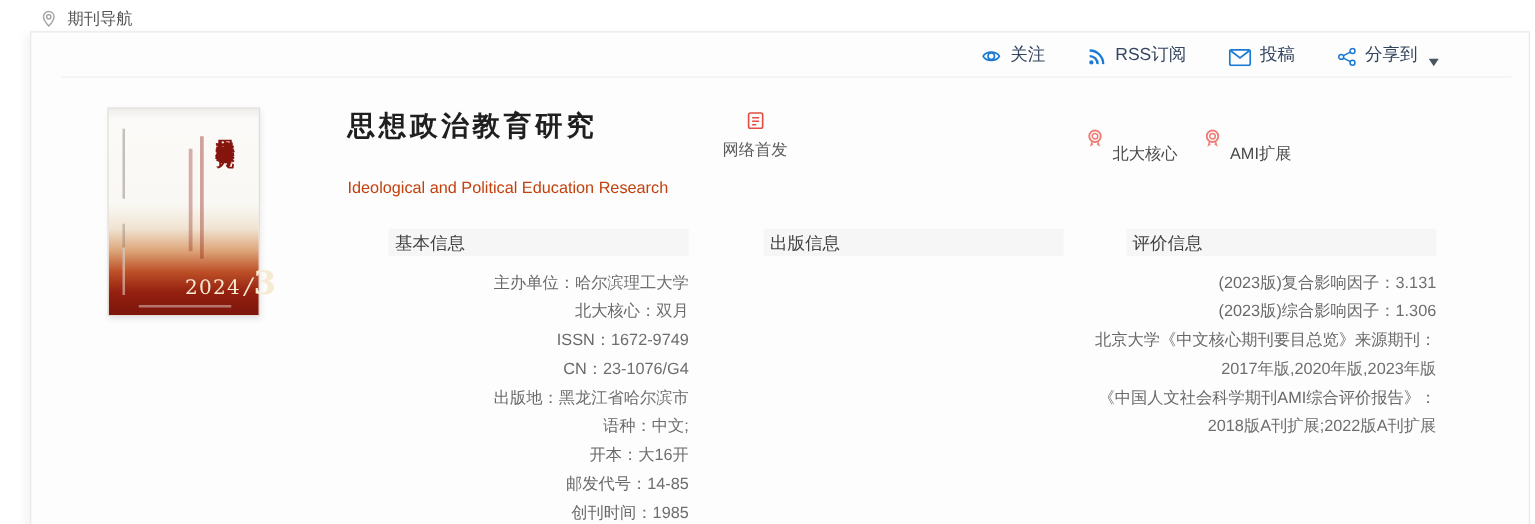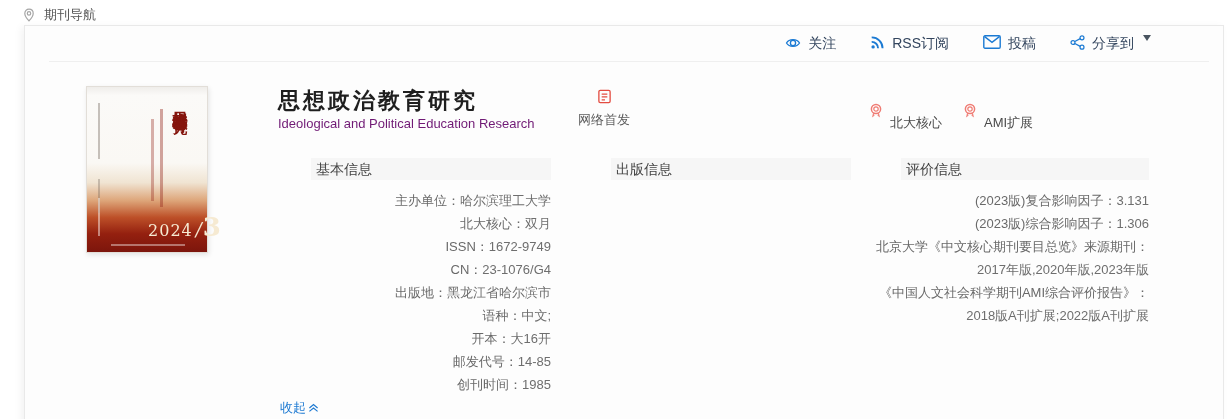--- a/index.html
+++ b/index.html
@@ -4,35 +4,35 @@
 <style>
   * { margin:0; padding:0; box-sizing:border-box; }
   html,body { margin:0; }
   body {
     width:1228px; height:419px; position:relative; overflow:hidden;
     background:#ffffff;
     font-family:"Liberation Sans","DejaVu Sans",sans-serif;
     -webkit-font-smoothing:antialiased;
   }
   
-  .breadcrumb { position:absolute; left:22px; top:6px; display:flex; align-items:center; gap:8px; }
+  .breadcrumb { position:absolute; left:32px; top:6px; display:flex; align-items:center; gap:8px; }
   .breadcrumb .bc-label { font-size:13px; color:#565656; }
   
   .card {
     position:absolute; left:24px; top:25px; width:1200px; height:480px;
     background:#fdfdfd; border:1px solid #e9e9e9;
     box-shadow:-3px 2px 8px rgba(0,0,0,0.05);
   }
   
   .actions {
     height:36px; display:flex; align-items:center; justify-content:flex-end;
     gap:34px; padding-right:58px; margin:0 14px 0 24px;
     border-bottom:1px solid #efefef;
   }
-  .action { display:inline-flex; align-items:flex-start; gap:7px; cursor:pointer; text-decoration:none; }
+  .action { display:inline-flex; align-items:flex-end; gap:7px; cursor:pointer; text-decoration:none; }
   .action .a-label { font-size:14px; color:#33455e; }
   .caret-down {
     width:0; height:0; margin-left:2px;
     border-left:4.5px solid transparent; border-right:4.5px solid transparent;
     border-top:6px solid #4a5560;
   }
   
   .journal-row { display:flex; padding:24px 0 0 61px; }
   
   .cover {
@@ -61,21 +61,21 @@
   .cover-year .slash { font-size:18px; margin:0 1px 0 3px; font-style:italic; }
   .cover-year .iss { font-size:26px; font-weight:bold; }
   .cover-subline { position:absolute; bottom:6px; left:24px; width:74px; height:2px; background:rgba(255,255,255,0.40); }
   
   .info { flex:1; min-width:0; }
   .info-top { display:flex; margin-bottom:26px; }
   .cell-1 { width:273px; margin-right:27px; flex:none; }
   .cell-2 { width:273px; margin-right:17px; flex:none; padding-top:3px; }
   .cell-3 { flex:1; padding-top:3px; display:flex; align-items:flex-start; gap:20px; }
   .j-title { font-size:22px; font-weight:bold; color:#1f1f1f; letter-spacing:3px; white-space:nowrap; }
-  .j-title-en { margin-top:0; font-size:13px; color:#701a75; white-space:nowrap; }
+  .j-title-en { margin-top:26px; font-size:13px; color:#c2410c; white-space:nowrap; }
   .online-first { display:inline-flex; align-items:center; gap:7px;flex-direction:column; }
   .online-first .of-label { font-size:13px; color:#5d5d5d; }
   .badge { display:inline-flex; align-items:center; gap:6px; }
   .badge .b-label { font-size:13px; color:#4a4a4a;margin-top:25px; }
   
   .columns { display:flex; }
   .col { flex:none; }
   .col-1 { width:273px; margin-right:27px; }
   .col-2 { width:273px; margin-right:17px; }
   .col-3 { width:281px; }

